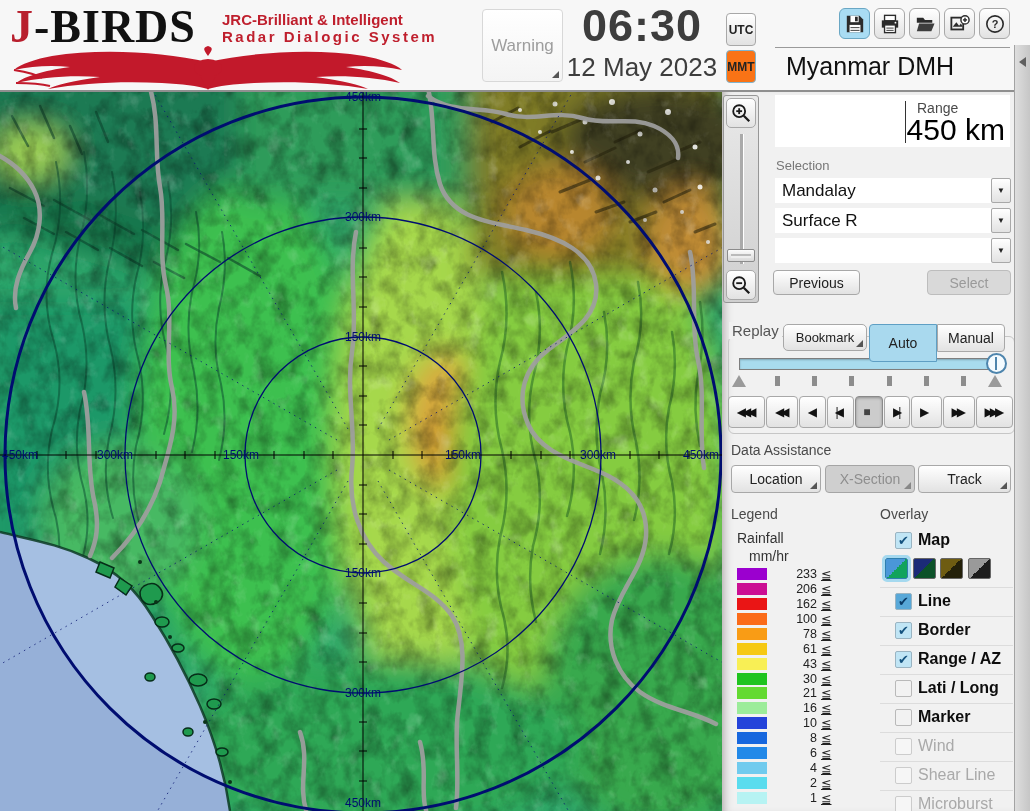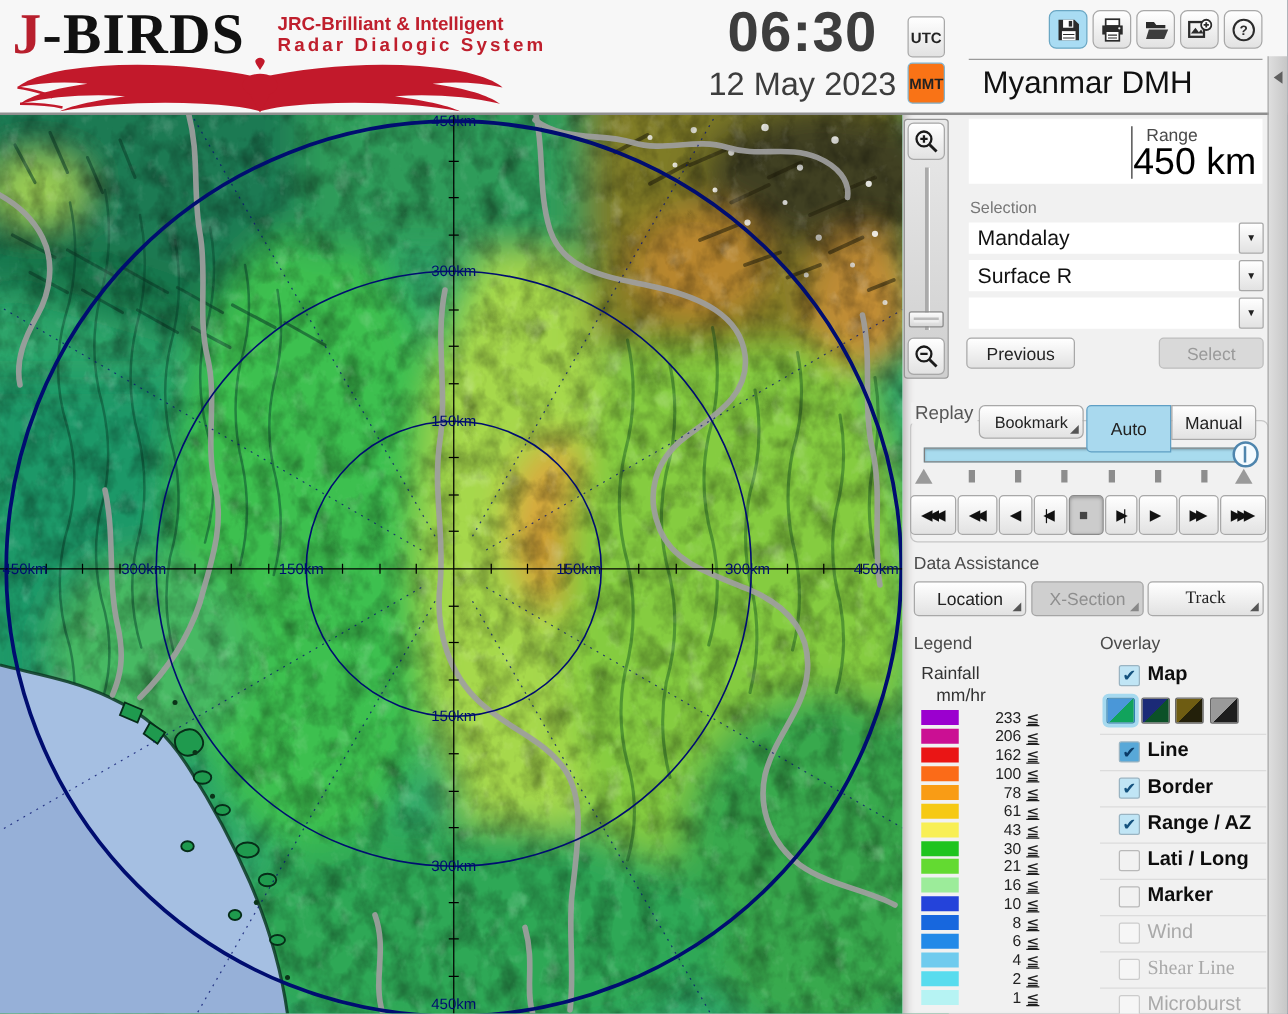--- a/index.html
+++ b/index.html
@@ -118,20 +118,23 @@
         <g fill="#c2192b">
           <path d="M196,16 C150,6 90,2 40,10 C24,13 8,18 2,24 C20,20 40,19 58,21 C30,25 14,30 4,37 C30,31 60,29 88,31 C60,35 44,39 36,43 C70,37 110,35 150,37 C170,38 186,40 196,43 C206,40 222,38 242,37 C282,35 322,37 356,43 C348,39 332,35 304,31 C332,29 362,31 388,37 C378,30 362,25 334,21 C352,19 372,20 390,24 C384,18 368,13 352,10 C302,2 242,6 196,16 Z"></path>
           <path d="M196,10 C192,4 190,2 196,0 C202,2 200,4 196,10 Z"></path>
           <ellipse cx="196" cy="22" rx="14" ry="9"></ellipse>
           <path d="M188,30 L196,44 L204,30 Z"></path>
           <path d="M2,24 C14,26 24,28 30,32 M4,37 C18,37 30,38 38,40" stroke="#c2192b" stroke-width="2" fill="none"></path>
         </g>
       </svg>
     </div>
 
+    <div id="warning-btn" class="btn corner">
+      <span>Warning</span>
+    </div>
 
     <div id="clock">
       <div class="time">06:30</div>
       <div class="date">12 May 2023</div>
     </div>
 
     <div id="tz-utc" class="btn tzbtn">
         <span>UTC</span>
       </div>
     <div id="tz-mmt" class="btn tzbtn">
@@ -488,21 +491,21 @@
         </div>
     </div>
 
     <div class="plabel" style="left:9px;top:350px;">Data Assistance</div>
     <div class="btn dabtn corner" style="left:9px;width:90px;">
         <span>Location</span>
       </div>
     <div class="btn dabtn corner disabled" style="left:103px;width:90px;">
         <span>X-Section</span>
       </div>
-    <div class="btn dabtn corner" style="left:196px;width:93px;font-family:Liberation Serif, serif;">
+    <div class="btn dabtn corner" style="left:196px;width:93px;">
         <span>Track</span>
       </div>
 
     <div class="plabel" style="left:9px;top:414px;">Legend</div>
     <div class="ltitle" style="top:438px;">Rainfall</div>
     <div class="ltitle" style="top:456px;margin-left:12px;">mm/hr</div>
 
     <div class="lrow" style="top:476px;">
         <span class="sw" style="background: rgb(155, 0, 207);"></span>
         <span class="lv">233</span>
@@ -620,21 +623,21 @@
     <div class="orow" style="top:616px;">
       <span class="cb cb-unchecked"></span>
       <span class="olabel">Marker</span>
     </div>
     <div class="osep" style="top:640px;"></div>
     <div class="orow dis" style="top:645px;">
       <span class="cb cb-disabled"></span>
       <span class="olabel">Wind</span>
     </div>
     <div class="osep" style="top:669px;"></div>
-    <div class="orow dis" style="top:674px;font-family:Liberation Serif, serif;">
+    <div class="orow dis" style="top:674px;">
       <span class="cb cb-disabled"></span>
       <span class="olabel">Shear Line</span>
     </div>
     <div class="osep" style="top:698px;"></div>
     <div class="orow dis" style="top:703px;">
       <span class="cb cb-disabled"></span>
       <span class="olabel">Microburst</span>
     </div>
   </div>
 

